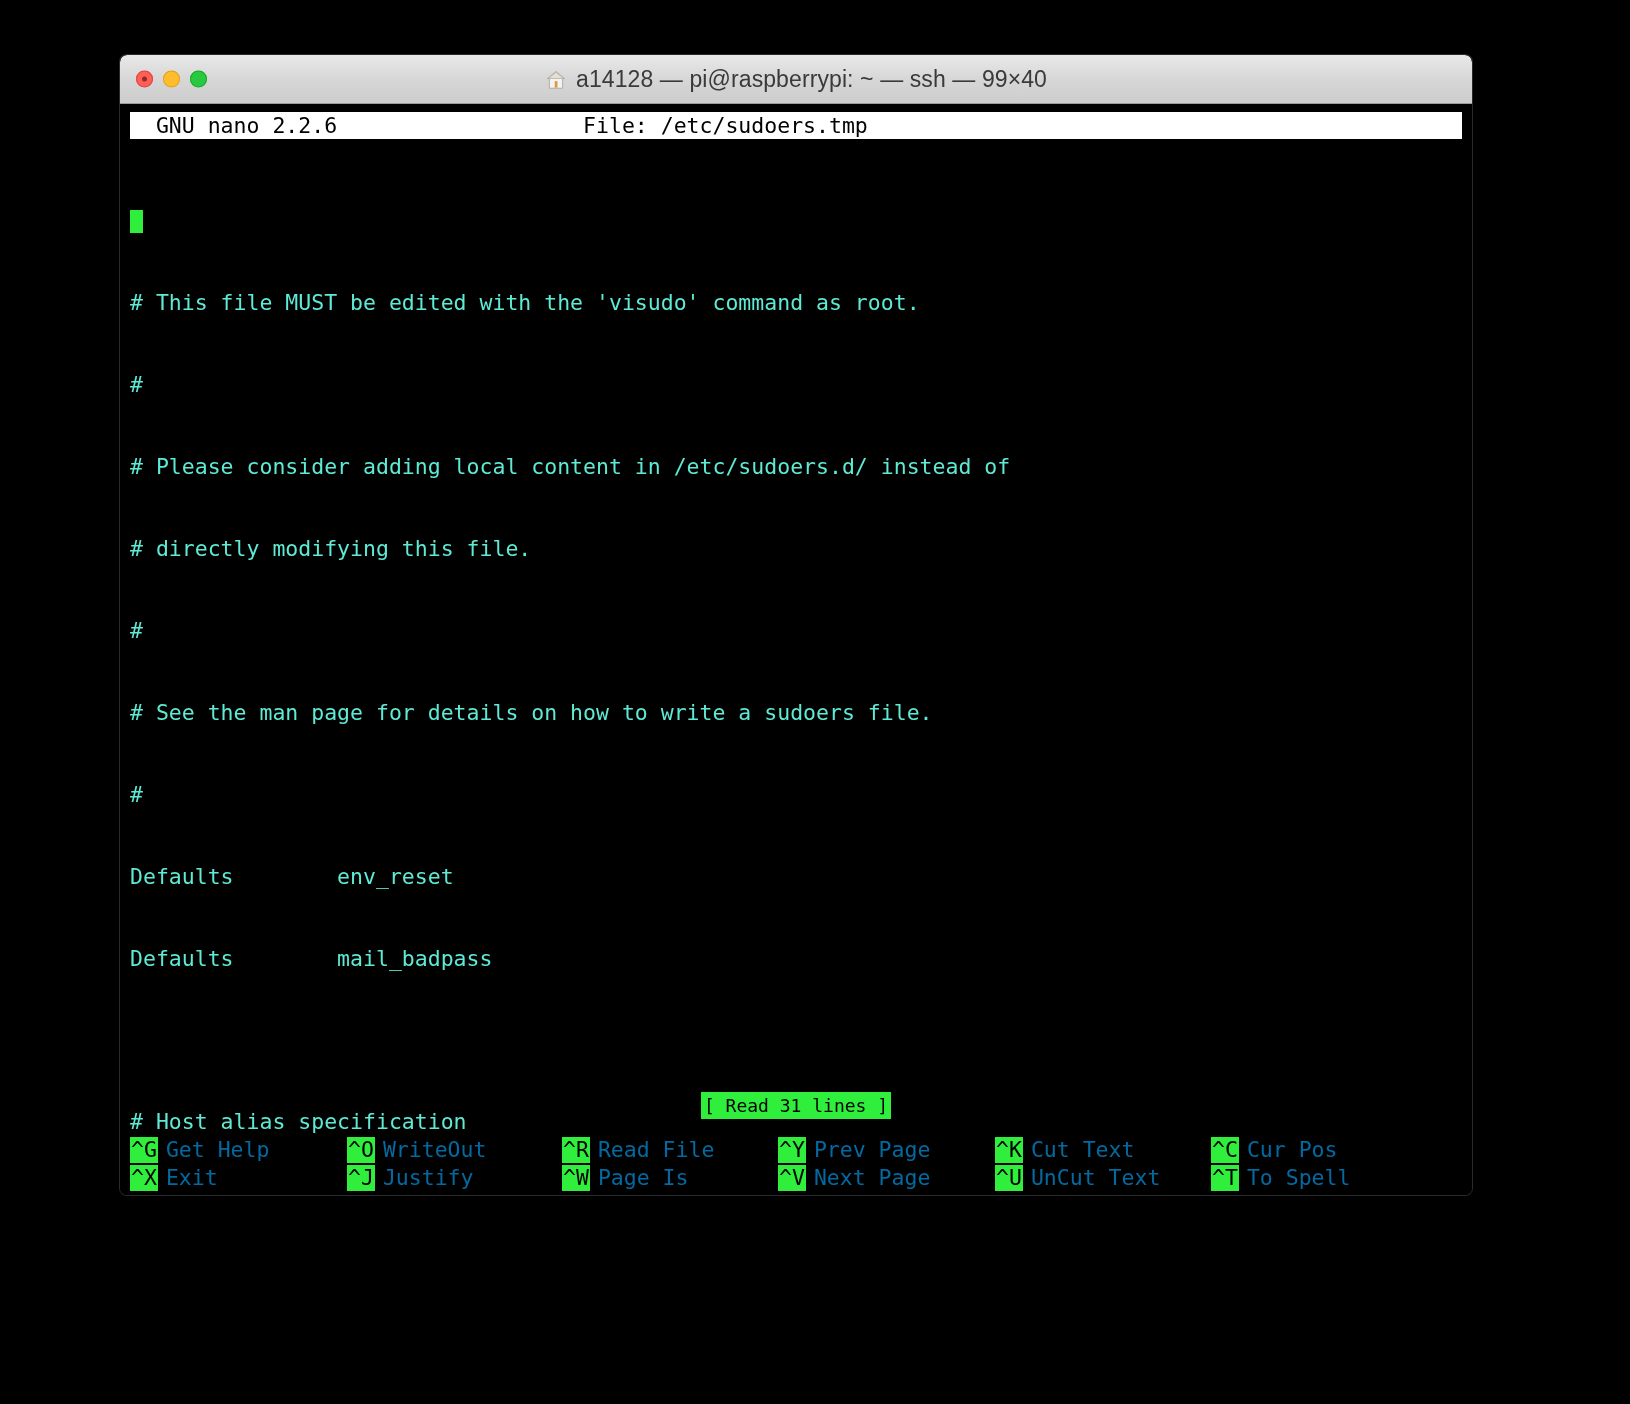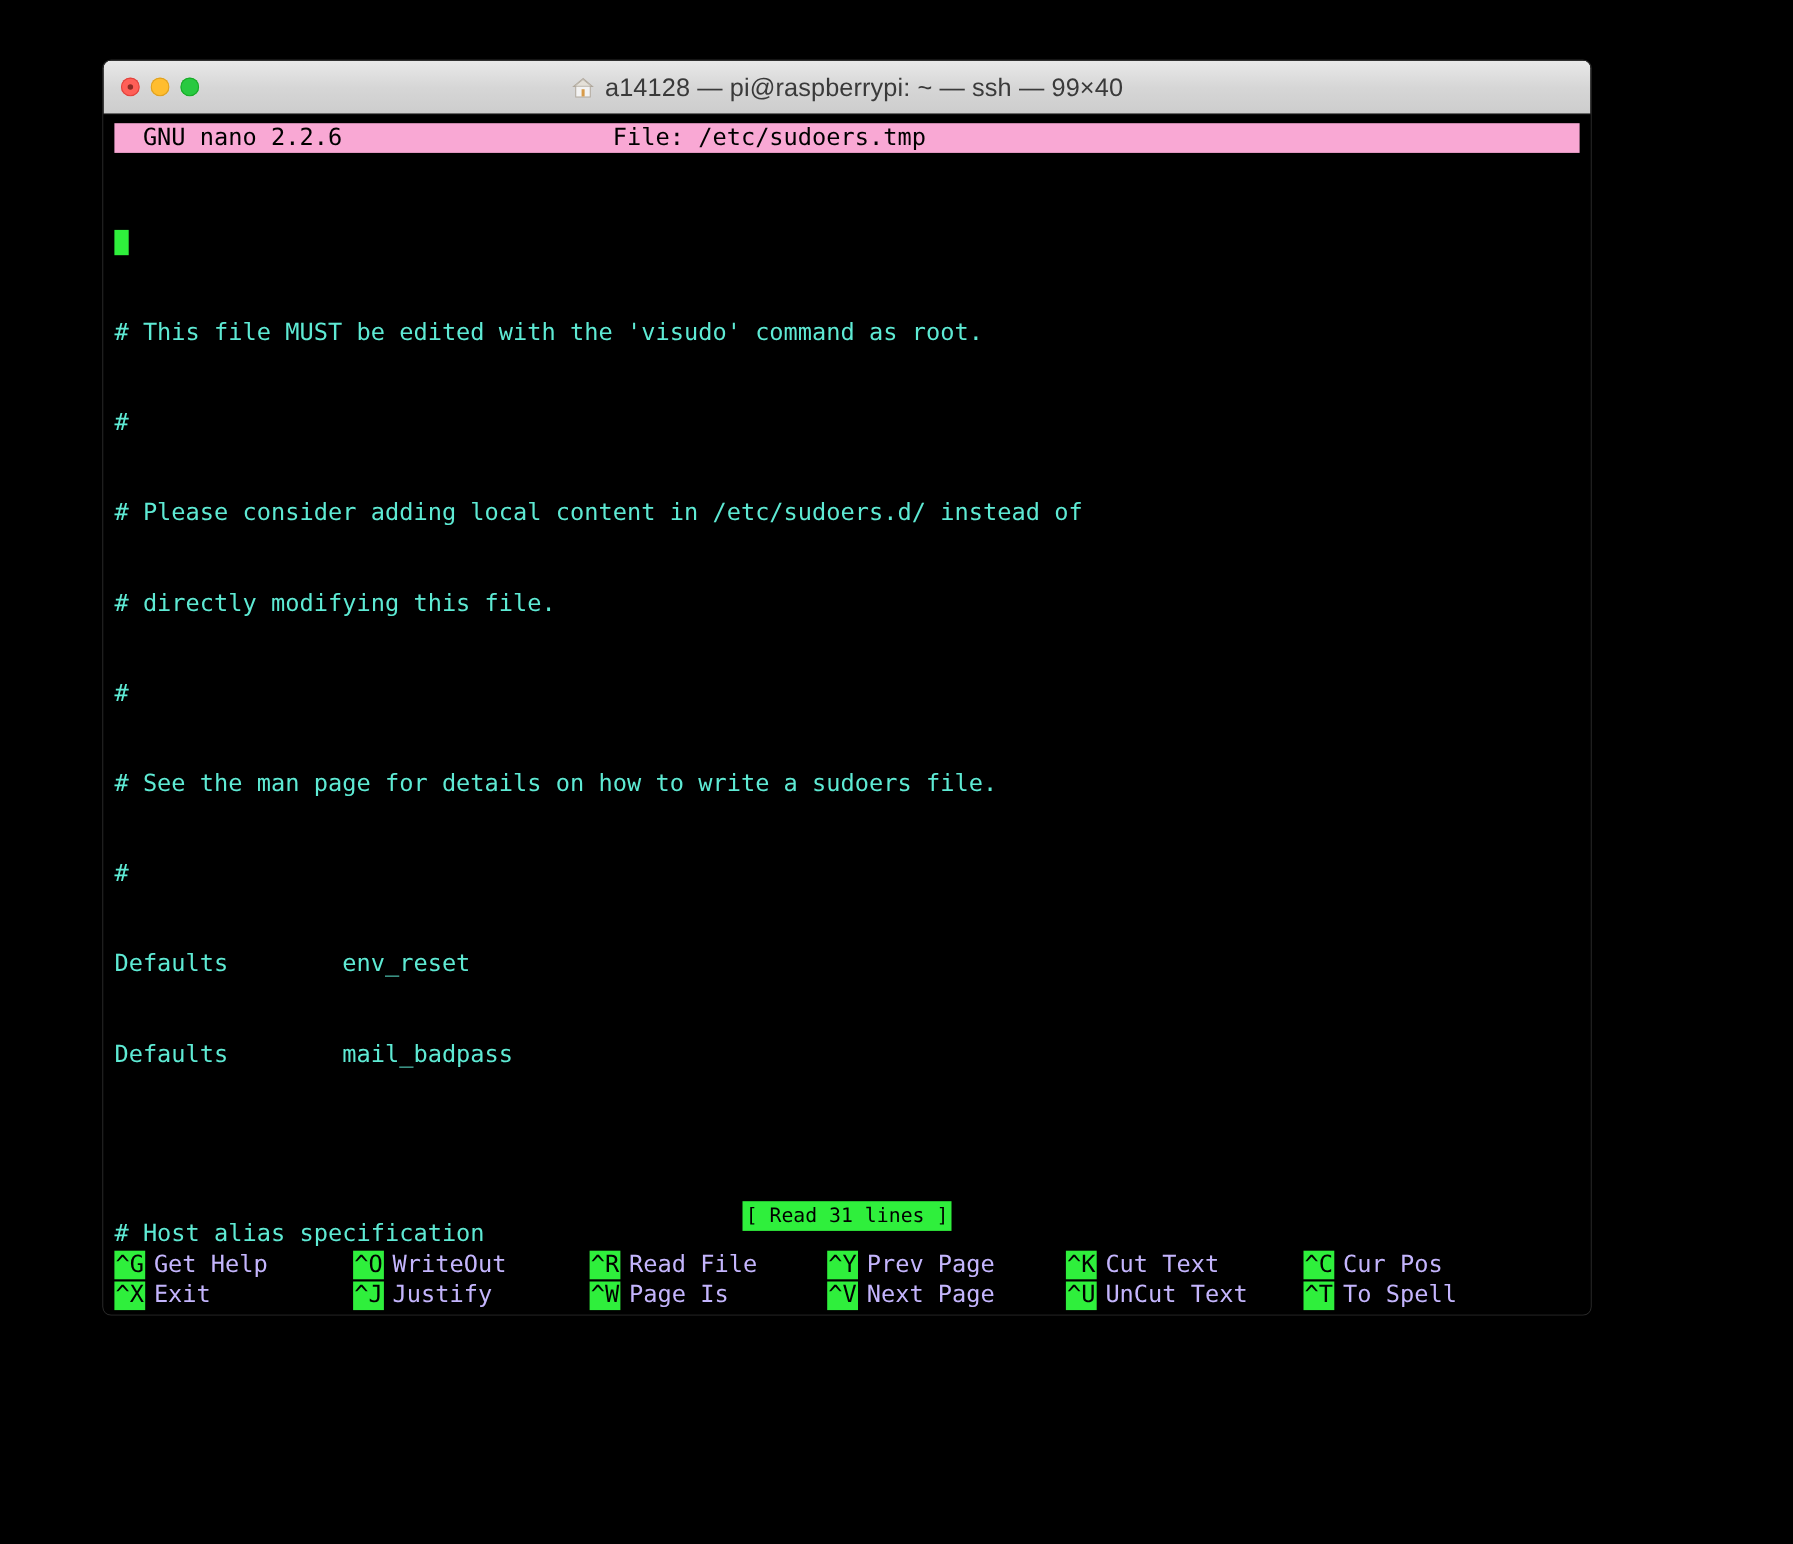--- a/index.html
+++ b/index.html
@@ -14,21 +14,21 @@
   #screen {
     position: relative;
     width: 1630px;
     height: 1404px;
     background: #000000;
   }
 
   
   .window {
     position: absolute;
-    left: 94px;
+    left: 120px;
     top: 55px;
     width: 1352px;
     height: 1140px;
     background: #000000;
     border-radius: 7px;
     box-shadow: 0 0 0 1px #2b2b2b;
     overflow: hidden;
     display: flex;
     flex-direction: column;
   }
@@ -109,21 +109,21 @@
   }
 
   .term-inner {
     position: relative;
     height: 100%;
     padding: 8px 0 0 0;
   }
 
   
   .nano-header {
-    background: #f9a8d4;
+    background: #ffffff;
     color: #000000;
     height: 27px;
     line-height: 27px;
     margin: 0 10px 0 10px;
     white-space: pre;
     font-family: "DejaVu Sans Mono", "Liberation Mono", monospace;
     font-size: 21.5px;
     overflow: hidden;
   }
 
@@ -188,21 +188,21 @@
   }
   .sc-key {
     background: #2fef3c;
     color: #000000;
     padding: 0 1px;
     height: 26px;
     line-height: 26px;
     display: inline-block;
   }
   .sc-label {
-    color: #c4b5fd;
+    color: #0369a1;
     padding-left: 8px;
   }
   .sc-c0 { width: 217px; }
   .sc-c1 { width: 215px; }
   .sc-c2 { width: 216px; }
   .sc-c3 { width: 217px; }
   .sc-c4 { width: 216px; }
   .sc-c5 { width: 200px; }
 </style>
 </head>

